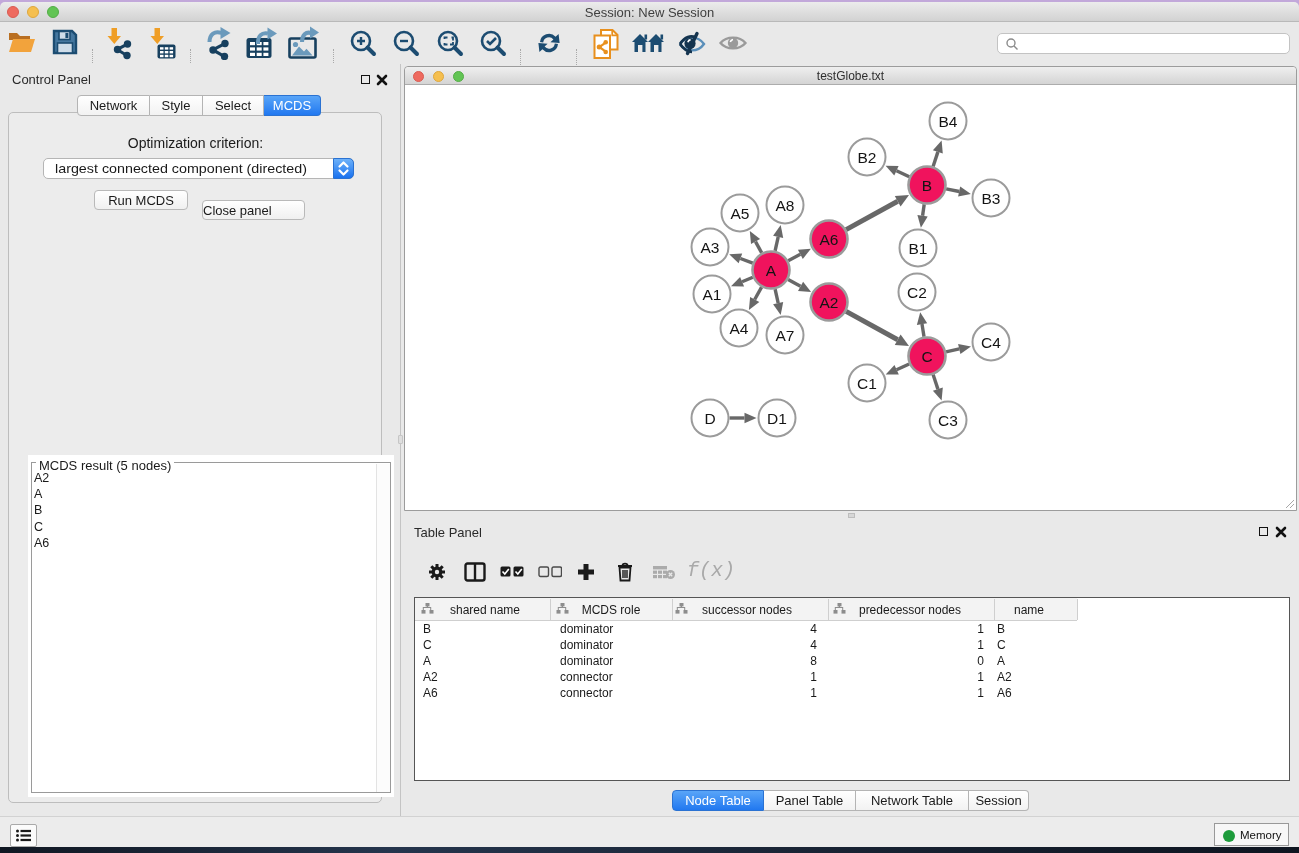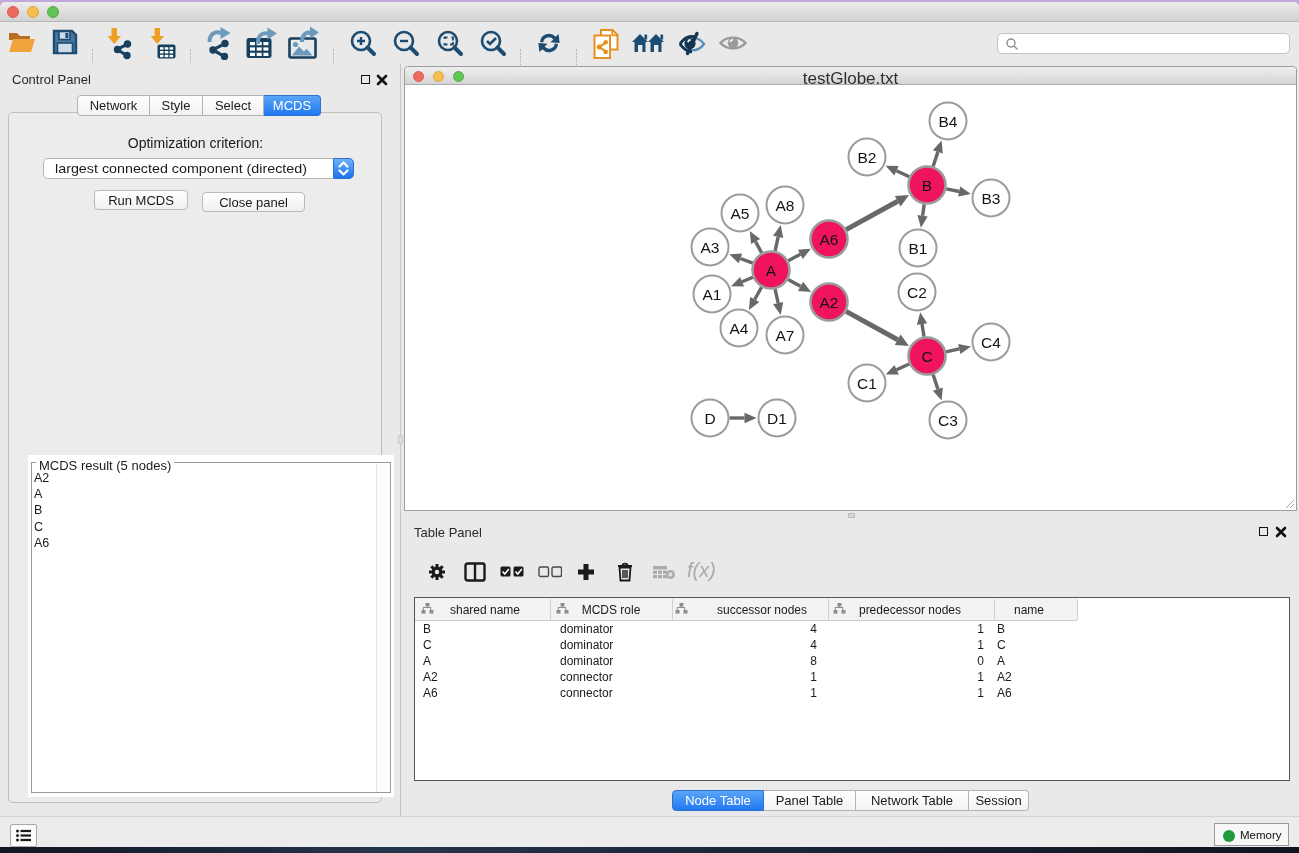--- a/index.html
+++ b/index.html
@@ -11,20 +11,21 @@
 <body>
 
 <div class="abs" style="left:0;top:0;width:1299px;height:3px;background:#c2a8da"></div>
 <div class="abs" style="left:0;top:0;width:4px;height:8px;background:#c2a8da"></div>
 <div class="abs" style="left:1295px;top:0;width:4px;height:8px;background:#c2a8da"></div>
 
 <div class="abs" style="left:0;top:2px;width:1299px;height:20px;background:linear-gradient(#ececec,#d2d2d2);border-bottom:1px solid #b9b9b9;border-radius:5px 5px 0 0">
   <div class="tl" style="left:7px;background:#ee6a5f;border:1px solid #d95b52"></div>
   <div class="tl" style="left:27px;background:#f5bf4f;border:1px solid #dfa73c"></div>
   <div class="tl" style="left:47px;background:#62c454;border:1px solid #53ad46"></div>
+  <div class="abs" style="left:0;width:100%;top:3px;text-align:center;font-size:13px;color:#404040">Session: New Session</div>
 </div>
 
 <div class="abs" id="toolbar" style="left:0;top:22px;width:1299px;height:42px;background:#e9e9e9">
   <div class="sep" style="left:92px"></div>
   <div class="sep" style="left:190px"></div>
   <div class="sep" style="left:333px"></div>
   <div class="sep" style="left:520px"></div>
   <div class="sep" style="left:576px"></div>
 
   <svg class="abs" style="left:7px;top:8px" width="30" height="26" viewBox="0 0 30 26">
@@ -200,36 +201,36 @@
     <div style="position:absolute;right:-1px;top:-1px;width:21px;height:21px;background:linear-gradient(#6db1f9,#1a72ef);border-radius:0 5px 5px 0;border:1px solid #2a72d2">
       <svg width="19" height="19" viewBox="0 0 19 19">
           <path d="M5.5 7.5 L9.5 3.5 L13.5 7.5 M5.5 11.5 L9.5 15.5 L13.5 11.5" stroke="#fff" stroke-width="2.2" fill="none" stroke-linejoin="round" stroke-linecap="round"></path>
         </svg>
     </div>
   </div>
 
   <div class="abs" style="left:0;top:71px;width:391px;text-align:center;font-size:14px;color:#1a1a1a">Optimization criterion:</div>
 
   <div class="abs" style="left:94px;top:126px;width:94px;height:20px;background:linear-gradient(#fff,#f0f0f0);border:1px solid #b9b9b9;border-radius:4px;text-align:center;font-size:13px;line-height:19px;color:#1a1a1a">Run MCDS</div>
-  <div class="abs" style="left:202px;top:128px;width:103px;height:20px;background:linear-gradient(#fff,#f0f0f0);border:1px solid #b9b9b9;border-radius:4px;text-align:center;font-size:13px;line-height:19px;color:#1a1a1a">Close panel</div>
+  <div class="abs" style="left:202px;top:136px;width:103px;height:20px;background:linear-gradient(#fff,#f0f0f0);border:1px solid #b9b9b9;border-radius:4px;font-size:13px;line-height:19px;color:#1a1a1a">Close panel</div>
 
   <div class="abs" style="left:28px;top:391px;width:366px;height:342px;background:#fff">
     <div class="abs" style="left:3px;top:7px;width:360px;height:331px;border:1px solid #9a9a9a"></div>
     <div class="abs" style="left:8px;top:3px;background:#fff;padding:0 3px;font-size:13px;color:#1a1a1a">MCDS result (5 nodes)</div>
     <div class="abs" style="left:6px;top:15px;font-size:12.5px;color:#1a1a1a;line-height:16.2px">A2<br>A<br>B<br>C<br>A6</div>
     <div class="abs" style="left:348px;top:9px;width:14px;height:328px;background:#fcfcfc;border-left:1px solid #e3e3e3"></div>
   </div>
 </div>
 
 <div class="abs" style="left:404px;top:66px;width:893px;height:445px;background:#fff;border:1px solid #9c9c9c;border-radius:4px 4px 0 0">
   <div class="abs" style="left:0;top:0;width:100%;height:18px;background:linear-gradient(#efefef,#d4d4d4);border-bottom:1px solid #acacac;border-radius:4px 4px 0 0">
     <div class="tl" style="left:8px;top:3.5px;width:11px;height:11px;background:#ee6a5f;border:1px solid #d95b52"></div>
     <div class="tl" style="left:28px;top:3.5px;width:11px;height:11px;background:#f5bf4f;border:1px solid #dfa73c"></div>
     <div class="tl" style="left:48px;top:3.5px;width:11px;height:11px;background:#62c454;border:1px solid #53ad46"></div>
-    <div class="abs" style="left:0;width:100%;top:2px;text-align:center;font-size:17px;color:#2f2f2f">testGlobe.txt</div>
+    <div class="abs" style="left:0;width:100%;top:2px;text-align:center;font-size:12px;color:#2f2f2f">testGlobe.txt</div>
   </div>
 
   <svg class="abs" style="left:1px;top:19px" width="890" height="424" viewBox="0 0 890 424">
     <g stroke="#686868" fill="none">
 <line x1="355.7" y1="166.9" x2="349.5" y2="155.6" stroke-width="3.4"></line>
 <line x1="369.1" y1="164.9" x2="372.2" y2="150.8" stroke-width="3.4"></line>
 <line x1="346.8" y1="177.1" x2="334.4" y2="172.5" stroke-width="3.4"></line>
 <line x1="346.9" y1="191.3" x2="336.1" y2="195.8" stroke-width="3.4"></line>
 <line x1="355.6" y1="201.1" x2="348.7" y2="213.5" stroke-width="3.4"></line>
 <line x1="369.1" y1="203.1" x2="372.2" y2="217.2" stroke-width="3.4"></line>
@@ -378,21 +379,21 @@
         <rect x="5" y="4.6" width="4" height="3.2"></rect>
         <rect x="10" y="4.6" width="4" height="3.2"></rect>
         <rect x="0" y="9" width="4" height="3.2"></rect>
         <rect x="5" y="9" width="4" height="3.2"></rect>
         <rect x="10" y="9" width="4" height="3.2"></rect>
       </g>
     <circle cx="17.5" cy="8.5" r="4.5" fill="#ababab"></circle>
     <path d="M15.8 6.8 l3.4 3.4 M19.2 6.8 l-3.4 3.4" stroke="#e9e9e9" stroke-width="1.3"></path>
   </svg>
 
-  <div class="abs" style="left:283px;top:40px;font-size:20px;font-style:italic;color:#a9a9a9;font-family:Liberation Sans, sans-serif">f(x)</div>
+  <div class="abs" style="left:283px;top:40px;font-size:20px;font-style:italic;color:#a9a9a9;font-family:Liberation Mono, monospace">f(x)</div>
 
   <div class="abs" style="left:10px;top:78px;width:876px;height:184px;background:#fff;border:1px solid #555">
 
     <div class="abs" style="left:0;top:0;width:662px;height:23px;background:#f3f3f3;border-bottom:1px solid #cfcfcf"></div>
 
     <div class="abs" style="left:135px;top:1px;width:1px;height:21px;background:#cfcfcf"></div>
     <div class="abs" style="left:257px;top:1px;width:1px;height:21px;background:#cfcfcf"></div>
     <div class="abs" style="left:413px;top:1px;width:1px;height:21px;background:#cfcfcf"></div>
     <div class="abs" style="left:579px;top:1px;width:1px;height:21px;background:#cfcfcf"></div>
     <div class="abs" style="left:662px;top:1px;width:1px;height:21px;background:#cfcfcf"></div>
@@ -416,21 +417,21 @@
       </svg>
     <div class="abs" style="left:146px;top:5px;width:100px;text-align:center;font-size:12px;color:#1a1a1a">MCDS role</div>
     <svg class="abs hic" style="left:260px;top:5px" width="13" height="11" viewBox="0 0 12 11">
         <g fill="#8d8d8d">
           <rect x="4" y="0" width="4" height="3.4"></rect>
           <rect x="0" y="7" width="4" height="3.6"></rect>
           <rect x="8" y="7" width="4" height="3.6"></rect>
           <path d="M5.5 3 h1 v2 h-4.2 v2 h-1 v-2.9 h8.4 v2.9 h-1 v-2 h-4.2 z"></path>
         </g>
       </svg>
-    <div class="abs" style="left:272px;top:5px;width:120px;text-align:right;font-size:12px;color:#1a1a1a">successor nodes</div>
+    <div class="abs" style="left:272px;top:5px;width:120px;text-align:center;font-size:12px;color:#1a1a1a">successor nodes</div>
     <svg class="abs hic" style="left:418px;top:5px" width="13" height="11" viewBox="0 0 12 11">
         <g fill="#8d8d8d">
           <rect x="4" y="0" width="4" height="3.4"></rect>
           <rect x="0" y="7" width="4" height="3.6"></rect>
           <rect x="8" y="7" width="4" height="3.6"></rect>
           <path d="M5.5 3 h1 v2 h-4.2 v2 h-1 v-2.9 h8.4 v2.9 h-1 v-2 h-4.2 z"></path>
         </g>
       </svg>
     <div class="abs" style="left:430px;top:5px;width:130px;text-align:center;font-size:12px;color:#1a1a1a">predecessor nodes</div>
     <div class="abs" style="left:574px;top:5px;width:80px;text-align:center;font-size:12px;color:#1a1a1a">name</div>

